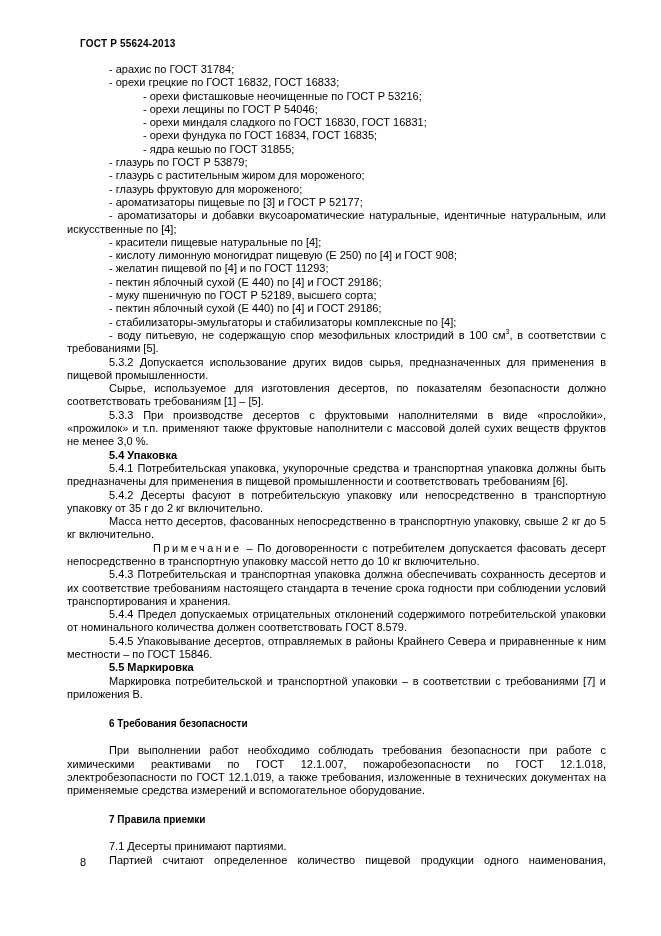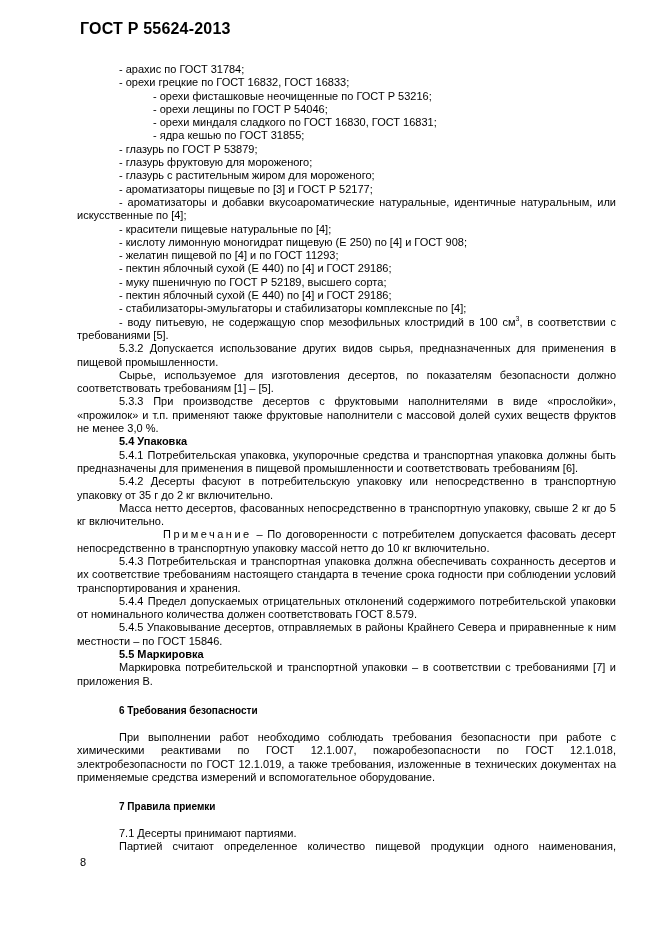--- a/index.html
+++ b/index.html
@@ -13,31 +13,31 @@
     height: 936px;
     background: #ffffff;
     color: #000000;
     font-family: "Liberation Sans", "DejaVu Sans", sans-serif;
     font-size: 11px;
     line-height: 13.3px;
     overflow: hidden;
   }
   .doc-header {
     position: absolute;
-    top: 22px;
+    top: 37px;
     left: 80px;
     font-weight: bold;
-    font-size: 16px;
+    font-size: 10px;
     letter-spacing: 0.2px;
     white-space: nowrap;
   }
   .doc-body {
     position: absolute;
     top: 63px;
-    left: 77px;
+    left: 67px;
     width: 539px;
     text-align: justify;
   }
   .doc-body p {
     margin: 0;
     padding: 0;
   }
   .blk { text-indent: 42px; }
   .li2 { text-indent: 76px; }
   .subhead { font-weight: bold; }
@@ -68,24 +68,25 @@
 
 <div class="page">
   <div class="doc-header">ГОСТ Р 55624-2013</div>
 
   <div class="doc-body">
       <p class="blk">- арахис по ГОСТ 31784;</p>
       <p class="blk">- орехи грецкие по ГОСТ 16832, ГОСТ 16833;</p>
       <p class="blk li2">- орехи фисташковые неочищенные по ГОСТ Р 53216;</p>
       <p class="blk li2">- орехи лещины по ГОСТ Р 54046;</p>
       <p class="blk li2">- орехи миндаля сладкого по ГОСТ 16830, ГОСТ 16831;</p>
+      <p class="blk li2">- орехи фундука по ГОСТ 16834, ГОСТ 16835;</p>
       <p class="blk li2">- ядра кешью по ГОСТ 31855;</p>
       <p class="blk">- глазурь по ГОСТ Р 53879;</p>
+      <p class="blk">- глазурь с растительным жиром для мороженого;</p>
       <p class="blk">- глазурь фруктовую для мороженого;</p>
-      <p class="blk">- глазурь с растительным жиром для мороженого;</p>
       <p class="blk">- ароматизаторы пищевые по [3] и ГОСТ Р 52177;</p>
       <p class="blk">- ароматизаторы и добавки вкусоароматические натуральные, идентичные натуральным, или искусственные по [4];</p>
       <p class="blk">- красители пищевые натуральные по [4];</p>
       <p class="blk">- кислоту лимонную моногидрат пищевую (Е 250) по [4] и ГОСТ 908;</p>
       <p class="blk">- желатин пищевой по [4] и по ГОСТ 11293;</p>
       <p class="blk">- пектин яблочный сухой (Е 440) по [4] и ГОСТ 29186;</p>
       <p class="blk">- муку пшеничную по ГОСТ Р 52189, высшего сорта;</p>
       <p class="blk">- пектин яблочный сухой (Е 440) по [4] и ГОСТ 29186;</p>
       <p class="blk">- стабилизаторы-эмульгаторы и стабилизаторы комплексные по [4];</p>
       <p class="blk"><span>- воду питьевую, не содержащую спор мезофильных клостридий в 100 см</span><sup>3</sup><span>, в соответствии с требованиями [5].</span></p>

